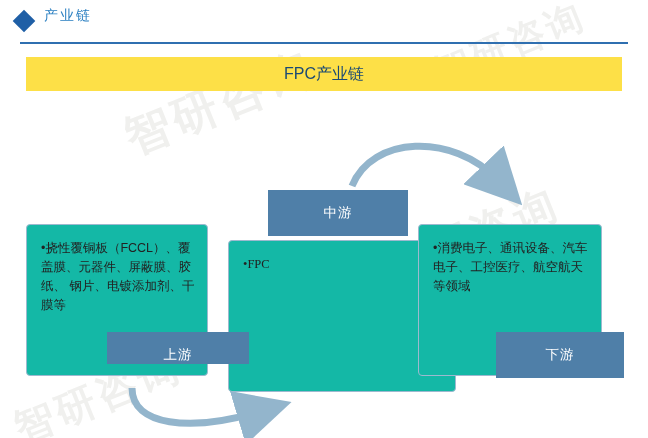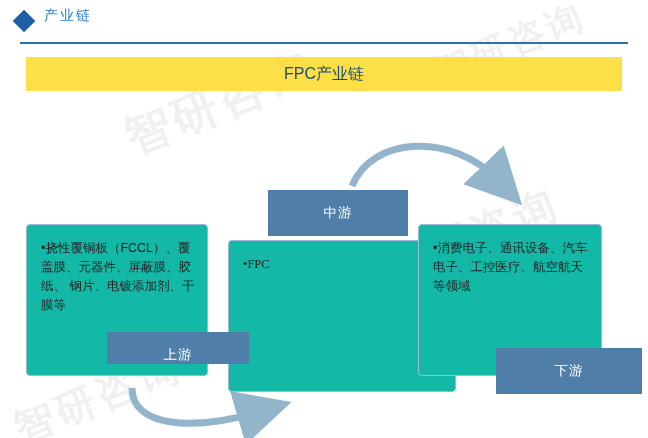--- a/index.html
+++ b/index.html
@@ -135,21 +135,21 @@
     background: #4f7fa8;
     color: #ffffff;
     font-size: 13.5px;
     text-align: center;
     z-index: 4;
     letter-spacing: 1px;
   }
   .label span { display: block; }
   .label-upstream  { left: 66px;  top: 236px; width: 142px; height: 32px; line-height: 46px; margin-left: 41px; }
   .label-midstream { left: 268px; top: 94px;  width: 140px; height: 46px; line-height: 46px; }
-  .label-downstream{ left: 496px; top: 236px; width: 146px; height: 46px; line-height: 46px; margin-top: 16px; }
+  .label-downstream{ left: 496px; top: 236px; width: 128px; height: 46px; line-height: 46px; }
 </style>
 </head>
 <body>
 
 <div class="page">
 
   <div class="watermark wm1">智研咨询</div>
   <div class="watermark wm2">智研咨询</div>
   <div class="watermark wm3">智研咨询</div>
   <div class="watermark wm4">智研咨询</div>

